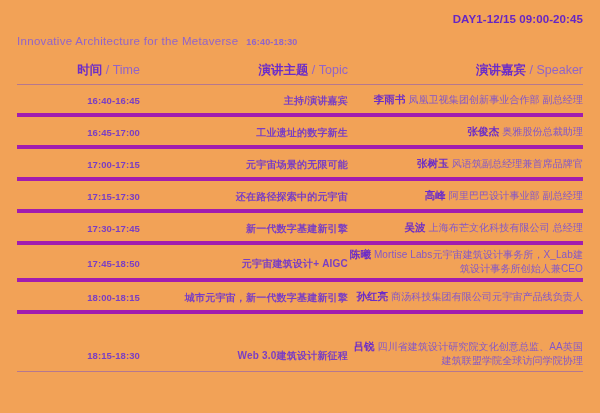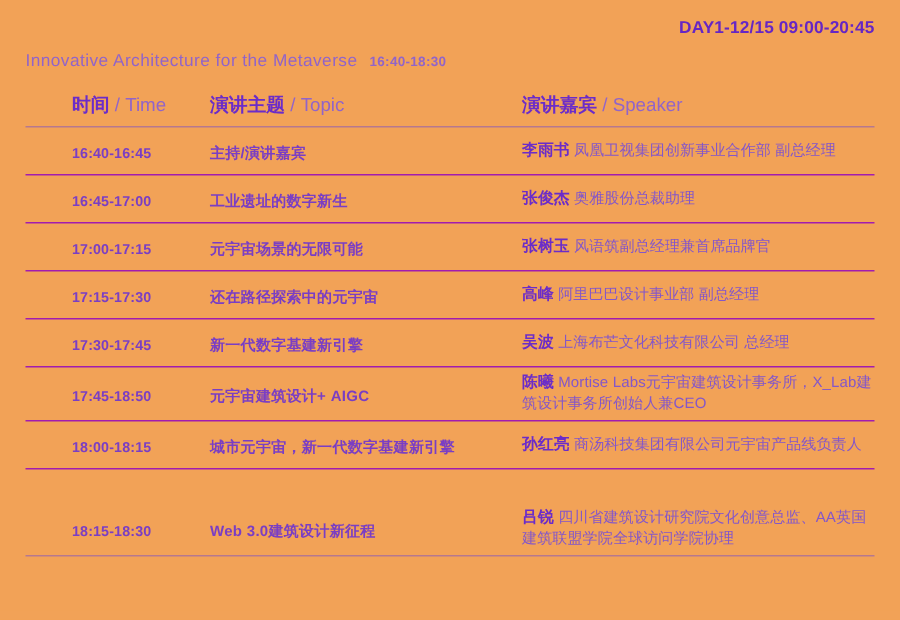--- a/index.html
+++ b/index.html
@@ -15,20 +15,21 @@
     overflow: hidden;
     position: relative;
   }
 
   .page {
     width: 600px;
     height: 407px;
     background: #f2a257;
     position: relative;
     padding: 0 17px;
+    text-align: right;
   }
 
   
   .topbar {
     height: 30px;
     display: flex;
     align-items: center;
     justify-content: flex-end;
     padding-top: 8px;
   }
@@ -76,21 +77,21 @@
   
   .schedule {
     margin-top: 12px;
     width: 566px;
   }
 
   .row {
     display: flex;
     align-items: center;
     min-height: 32px;
-    border-bottom: 1px solid #a21caf;
+    border-bottom: 4px solid #a21caf;
     padding: 2px 0;
   }
   .row.header {
     border-bottom: 1px solid #b5788f;
     min-height: 26px;
     padding-bottom: 6px;
     align-items: flex-end;
   }
   .row.tall { min-height: 36px; }
   .row.last { border-bottom: 1px solid #b5788f; margin-top: 22px; }

